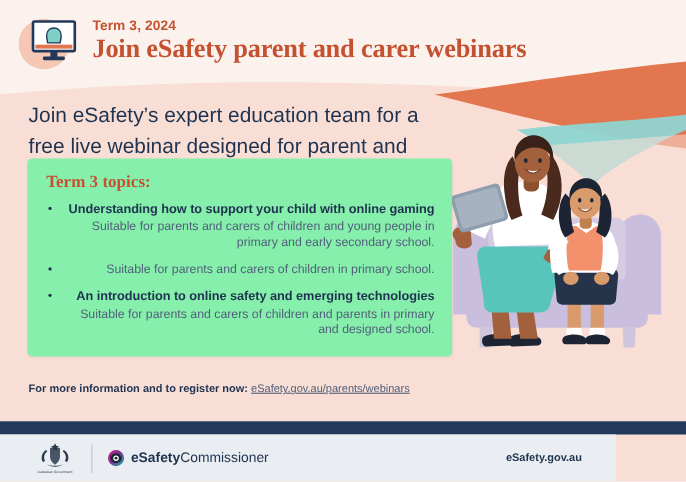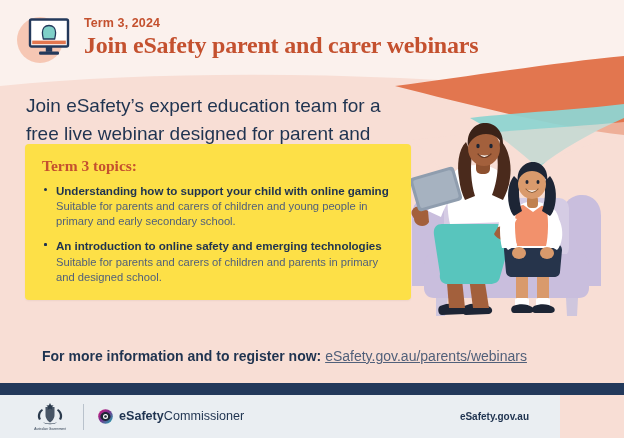--- a/index.html
+++ b/index.html
@@ -62,32 +62,32 @@
     position:absolute; left:26px; top:92px; width:392px;
     z-index:6;
     font-size:19px; line-height:1.45; color:#1f3350;
     font-weight:400;
   }
 
   
   .card {
     position:absolute; left:25px; top:144px;
     width:386px;
-    background:#fde047;
+    background:#86efac;
     border-radius:4px;
     padding:13px 16px 13px 17px;
     z-index:6;
     box-shadow:0 1px 2px rgba(70,40,30,.06);
   }
   .card-title {
     font-family:"Liberation Serif", serif;
     font-size:15.5px; font-weight:700; color:#c4512f;
     margin-bottom:9px; line-height:1.1;
   }
-  ul.topics { list-style:none; }
+  ul.topics { list-style:none;text-align:right; }
   ul.topics li {
     position:relative;
     padding-left:14px;
     margin-bottom:9px;
   }
   ul.topics li:last-child { margin-bottom:3px; }
   .bullet {
     position:absolute; left:2px; top:5px;
     width:3.2px; height:3.2px; border-radius:50%;
     background:#1f3350;
@@ -98,23 +98,23 @@
     line-height:1.33; letter-spacing:-.05px;
   }
   .topic-desc {
     display:block;
     font-size:11.2px; font-weight:400; color:#51607a;
     line-height:1.33; margin-top:1px;
   }
 
   
   .register {
-    position:absolute; left:42px; top:347px;
+    position:absolute; left:26px; top:347px;
     z-index:6;
-    font-size:14px; font-weight:700; color:#1f3350;
+    font-size:10px; font-weight:700; color:#1f3350;
     line-height:1.3;
   }
   .register a, .register .link {
     color:#51607a; font-weight:400;
     text-decoration:underline;
   }
 
   
   .illo {
     position:absolute; left:404px; top:120px;
@@ -201,20 +201,21 @@
   <div class="card">
     <div class="card-title">Term 3 topics:</div>
     <ul class="topics">
       <li>
         <span class="bullet"></span>
         <span class="topic-title">Understanding how to support your child with online gaming</span>
         <span class="topic-desc">Suitable for parents and carers of children and young people in primary and early secondary school.</span>
       </li>
       <li>
         <span class="bullet"></span>
+        <span class="topic-desc">Suitable for parents and carers of children in primary school.</span>
       </li>
       <li>
         <span class="bullet"></span>
         <span class="topic-title">An introduction to online safety and emerging technologies</span>
         <span class="topic-desc">Suitable for parents and carers of children and parents in primary and designed school.</span>
       </li>
     </ul>
   </div>
 
   <div class="register">

